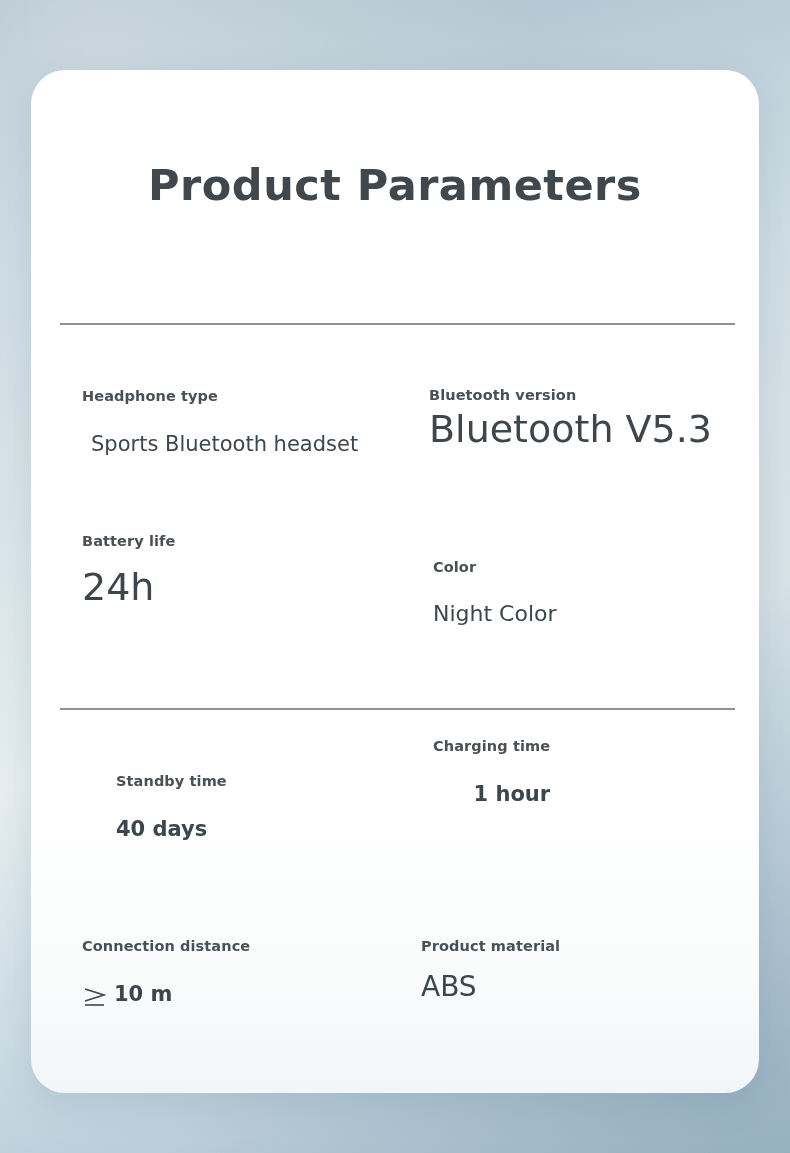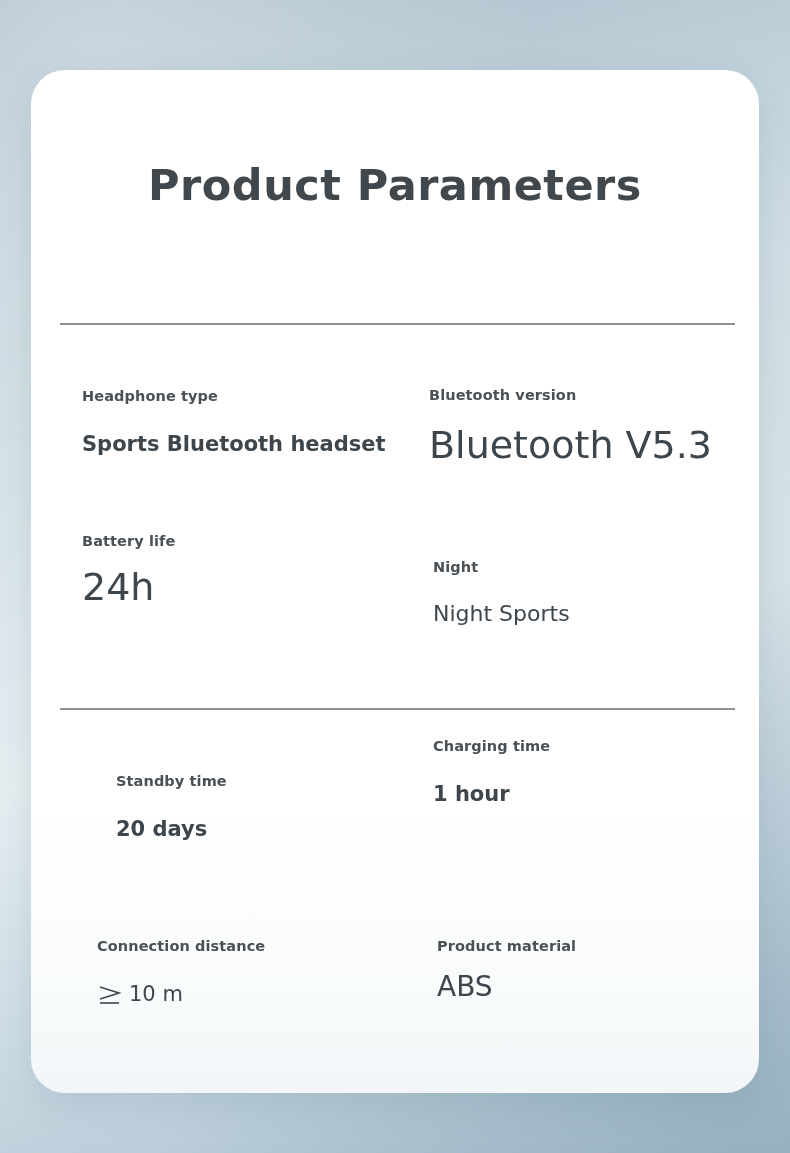--- a/index.html
+++ b/index.html
@@ -69,41 +69,41 @@
     color: #4a5156;
     letter-spacing: 0.1px;
     white-space: nowrap;
   }
   .cell .value {
     color: #3d464c;
     white-space: nowrap;
   }
   
   .c0 { left: 51px; top: 318px; }
-  .c0 .value { font-size: 21px; font-weight: bold; margin-top: 28px; }
+  .c0 .value { font-size: 21px; font-weight: normal; margin-top: 28px; margin-left: 9px; }
 
   .c1 { left: 398px; top: 317px; }
-  .c1 .value { font-size: 38px; font-weight: normal; margin-top: 20px; }
+  .c1 .value { font-size: 38px; font-weight: normal; margin-top: 4px; }
 
   .c2 { left: 51px; top: 463px; }
   .c2 .value { font-size: 38px; font-weight: normal; margin-top: 16px; }
 
   .c3 { left: 402px; top: 489px; }
   .c3 .value { font-size: 22px; font-weight: normal; margin-top: 26px; }
 
   .c4 { left: 51px; top: 703px; margin-left: 34px; }
   .c4 .value { font-size: 21px; font-weight: bold; margin-top: 28px; }
 
   .c5 { left: 402px; top: 668px; }
-  .c5 .value { font-size: 21px; font-weight: bold; margin-top: 28px; }
+  .c5 .value { font-size: 21px; font-weight: bold; margin-top: 28px; text-align: right; }
 
-  .c6 { left: 66px; top: 868px; }
-  .c6 .value { font-size: 21px; font-weight: normal; margin-top: 28px; display: flex; align-items: flex-start; gap: 6px; }
+  .c6 { left: 51px; top: 868px; }
+  .c6 .value { font-size: 21px; font-weight: bold; margin-top: 28px; display: flex; align-items: center; gap: 6px; }
 
-  .c7 { left: 406px; top: 868px; }
+  .c7 { left: 390px; top: 868px; }
   .c7 .value { font-size: 28px; font-weight: normal; margin-top: 16px; }
 
   .ge-icon {
     display: inline-block;
     width: 26px;
     height: 20px;
     position: relative;
     top: 3px;
   }
 </style>
@@ -130,27 +130,27 @@
       <div class="label">Bluetooth version</div>
       <div class="value">Bluetooth V5.3</div>
     </div>
 
     <div class="cell c2">
       <div class="label">Battery life</div>
       <div class="value">24h</div>
     </div>
 
     <div class="cell c3">
-      <div class="label">Night</div>
-      <div class="value">Night Sports</div>
+      <div class="label">Color</div>
+      <div class="value">Night Color</div>
     </div>
 
     <div class="cell c4">
       <div class="label">Standby time</div>
-      <div class="value">20 days</div>
+      <div class="value">40 days</div>
     </div>
 
     <div class="cell c5">
       <div class="label">Charging time</div>
       <div class="value">1 hour</div>
     </div>
 
     <div class="cell c6">
       <div class="label">Connection distance</div>
       <div class="value">

